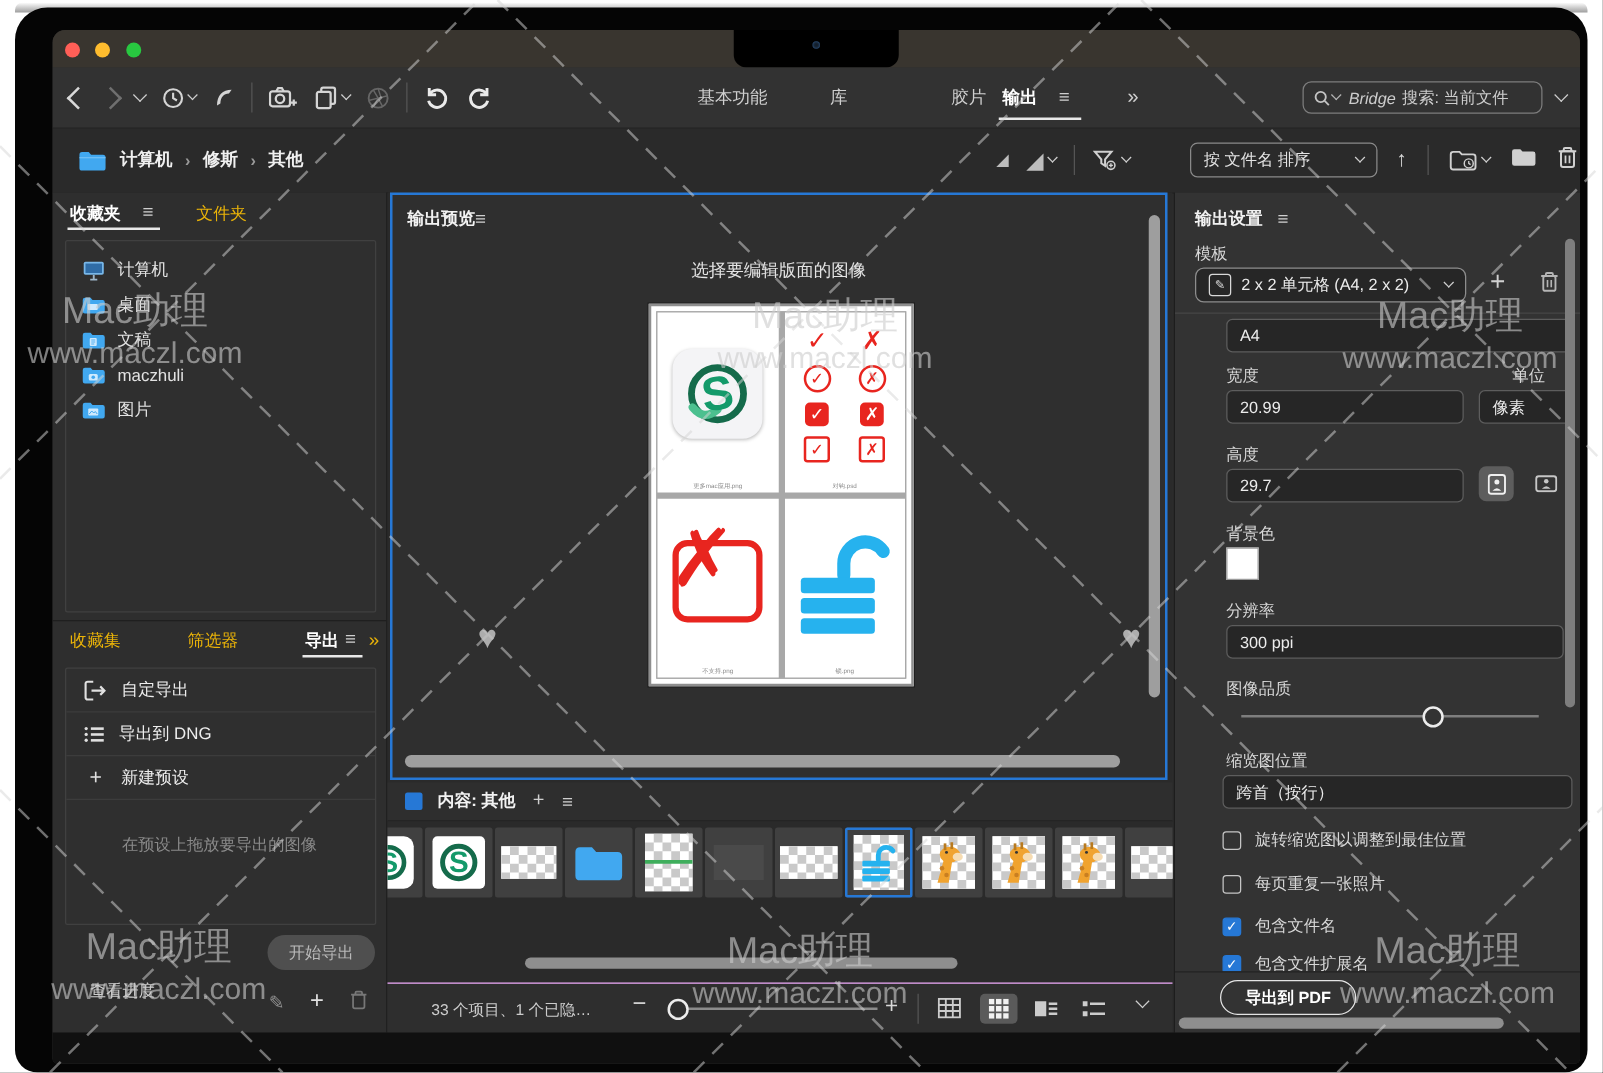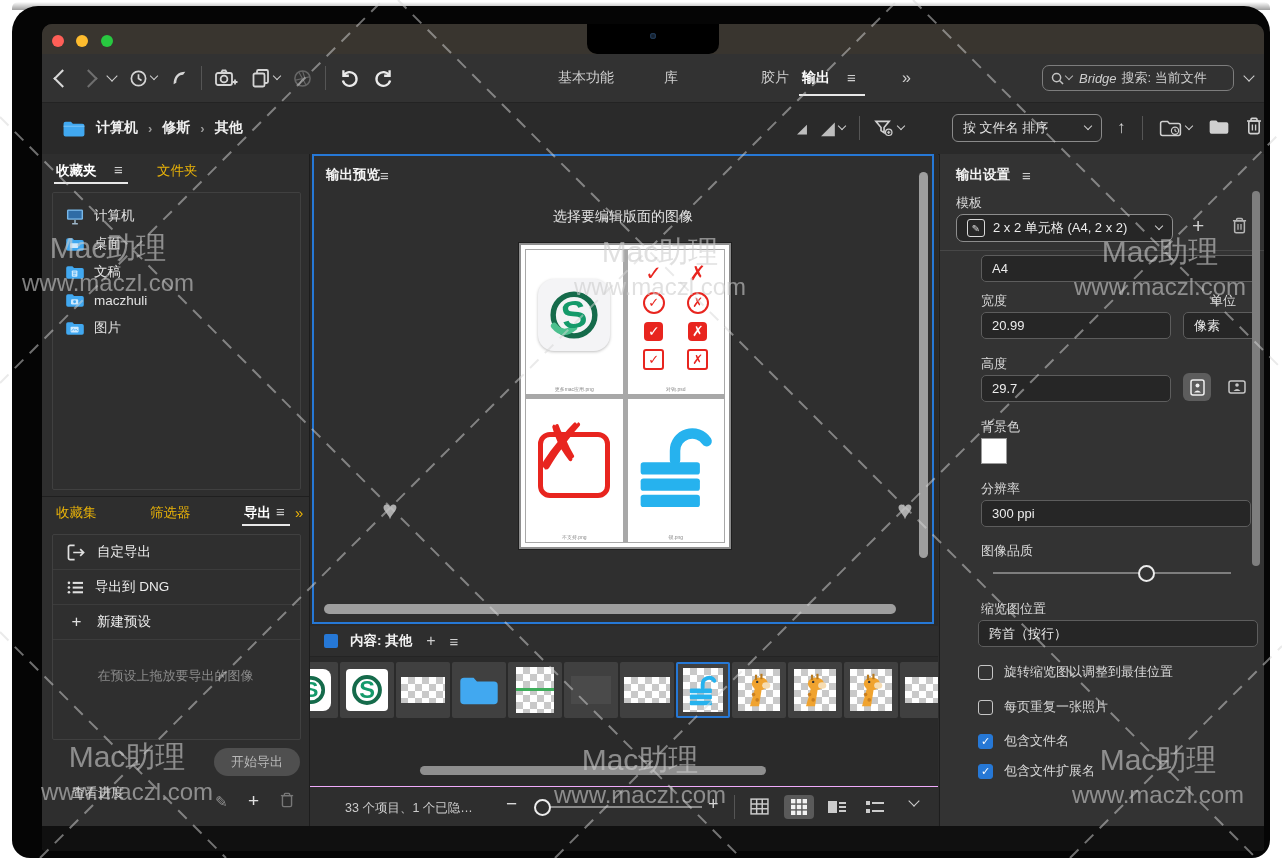--- a/index.html
+++ b/index.html
@@ -641,20 +641,24 @@
           </div>
           <div class="cbrow" style="left:38px;top:578px;">
             <span class="cbox on">✓</span>
             <span class="lbl">包含文件名</span>
           </div>
           <div class="cbrow" style="left:38px;top:608px;">
             <span class="cbox on">✓</span>
             <span class="lbl">包含文件扩展名</span>
           </div>
 
+          <div class="abs" style="left:0;top:623px;width:325px;height:49px;background:#333333;border-top:1px solid #232323;">
+            <div class="outline-pill" style="left:36px;top:6px;width:107px;height:26px;">导出到 PDF</div>
+            <div class="scroll-thumb-h" style="left:3px;top:36px;width:260px;height:9px;background:#8e8e8e;"></div>
+          </div>
           <div class="scroll-thumb-v" style="left:312px;top:37px;height:375px;width:8px;background:#7e7e7e;"></div>
         </div>
       </div>
 
       <div class="abs" style="left:0;top:802px;width:100%;height:25px;background:#101010;"></div>
     </div>
   </div>
 
   <div class="wm-layer">
     <svg width="1282" height="858" style="position:absolute;left:0;top:0;">

